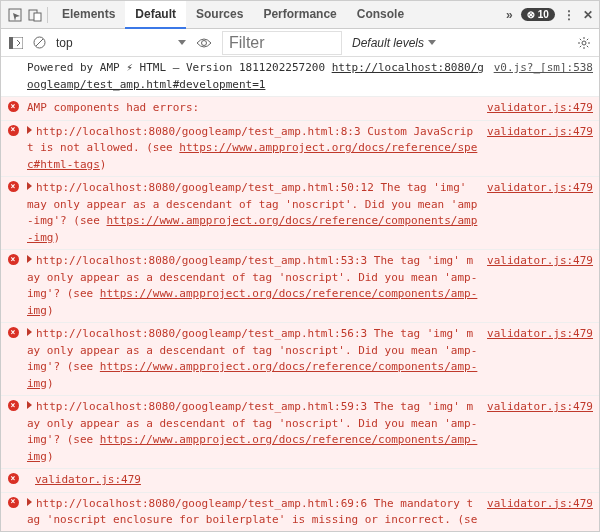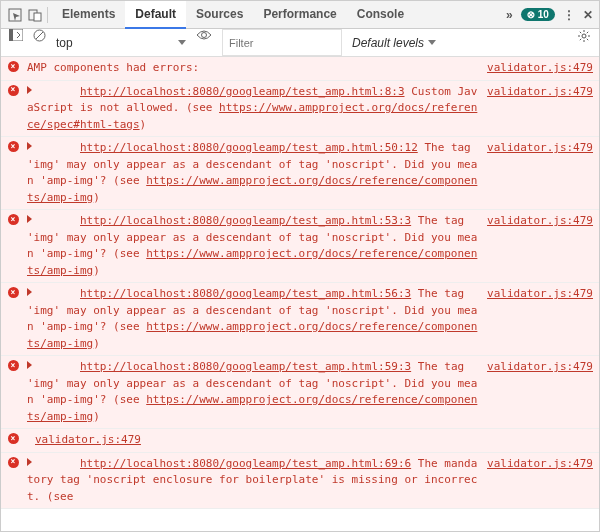--- a/index.html
+++ b/index.html
@@ -34,43 +34,43 @@
     cursor: pointer;
     font-size: 12px;
   }
   .tab.active {
     color: #333;
     border-bottom: 2px solid #3b78e7;
     background: #fff;
   }
   .tabs-right { margin-left: auto; display: flex; align-items: center; gap: 8px; }
   .err-badge {
-    background: #0f766e; color: #fff;
+    background: #404040; color: #fff;
     border-radius: 8px; font-size: 10px;
     padding: 1px 6px;
   }
   .tool-row {
-    display: flex; 
+    display: flex; align-items: center;
     height: 28px;
     border-bottom: 1px solid #ddd;
     padding: 0 8px;
     gap: 10px;
     background: #fff;
     font-size: 12px;
     color: #555;
   }
   .ctx-select {
     display: flex; align-items: center; gap: 6px;
     border: none; color: #333; min-width: 130px;
     justify-content: space-between;
   }
   .filter-input {
     border: 1px solid #e0e0e0;
     padding: 2px 6px;
-    font-size: 11px;
+    font-size: 16px;
     width: 120px;
     color: #777;
   }
   .level-select { display: flex; align-items: center; gap: 4px; color: #333; font-style: italic; }
   .gear { margin-left: auto; }
   .log {
     height: calc(100% - 56px);
     overflow-y: auto;
     font-family: Menlo, Consolas, monospace;
     font-size: 11px;
@@ -92,21 +92,21 @@
   .entry .msg-wrap { flex: 1; word-break: break-all; }
   .entry .source {
     flex: 0 0 auto;
     margin-left: 8px;
     text-decoration: underline;
     color: inherit;
     white-space: nowrap;
   }
   .entry.info .source { color: #545454; }
   .link { text-decoration: underline; cursor: pointer; }
-  .loc { text-decoration: underline; color: inherit; margin-left: 44px; }
+  .loc { color: inherit; }
   .caret {
     display: inline-block;
     width: 0; height: 0;
     border-top: 4px solid transparent;
     border-bottom: 4px solid transparent;
     border-left: 5px solid currentColor;
     margin-right: 4px;
     vertical-align: 1px;
   }
   .icon-err {
@@ -190,20 +190,25 @@
   </div>
   <span class="gear">
     <svg width="14" height="14" viewBox="0 0 14 14">
         <circle cx="7" cy="7" r="2" fill="none" stroke="#555"></circle>
         <path d="M7 1 L7 3 M7 11 L7 13 M1 7 L3 7 M11 7 L13 7 M2.8 2.8 L4.2 4.2 M9.8 9.8 L11.2 11.2 M2.8 11.2 L4.2 9.8 M9.8 4.2 L11.2 2.8" stroke="#555"></path>
       </svg>
   </span>
 </div>
 
 <div class="log" id="log">
+    <div class="entry info">
+      <div class="gutter"></div>
+      <div class="msg-wrap">Powered by AMP ⚡ HTML – Version 1811202257200 <span class="link">http://localhost:8080/googleamp/test_amp.html#development=1</span></div>
+      <a class="source">v0.js?_[sm]:538</a>
+    </div>
     <div class="entry error">
       <div class="gutter">
         <span class="icon-err">×</span>
       </div>
       <div class="msg-wrap"><span>AMP components had errors:</span></div>
       <a class="source">validator.js:479</a>
     </div>
     <div class="entry error">
       <div class="gutter">
         <span class="icon-err">×</span>

